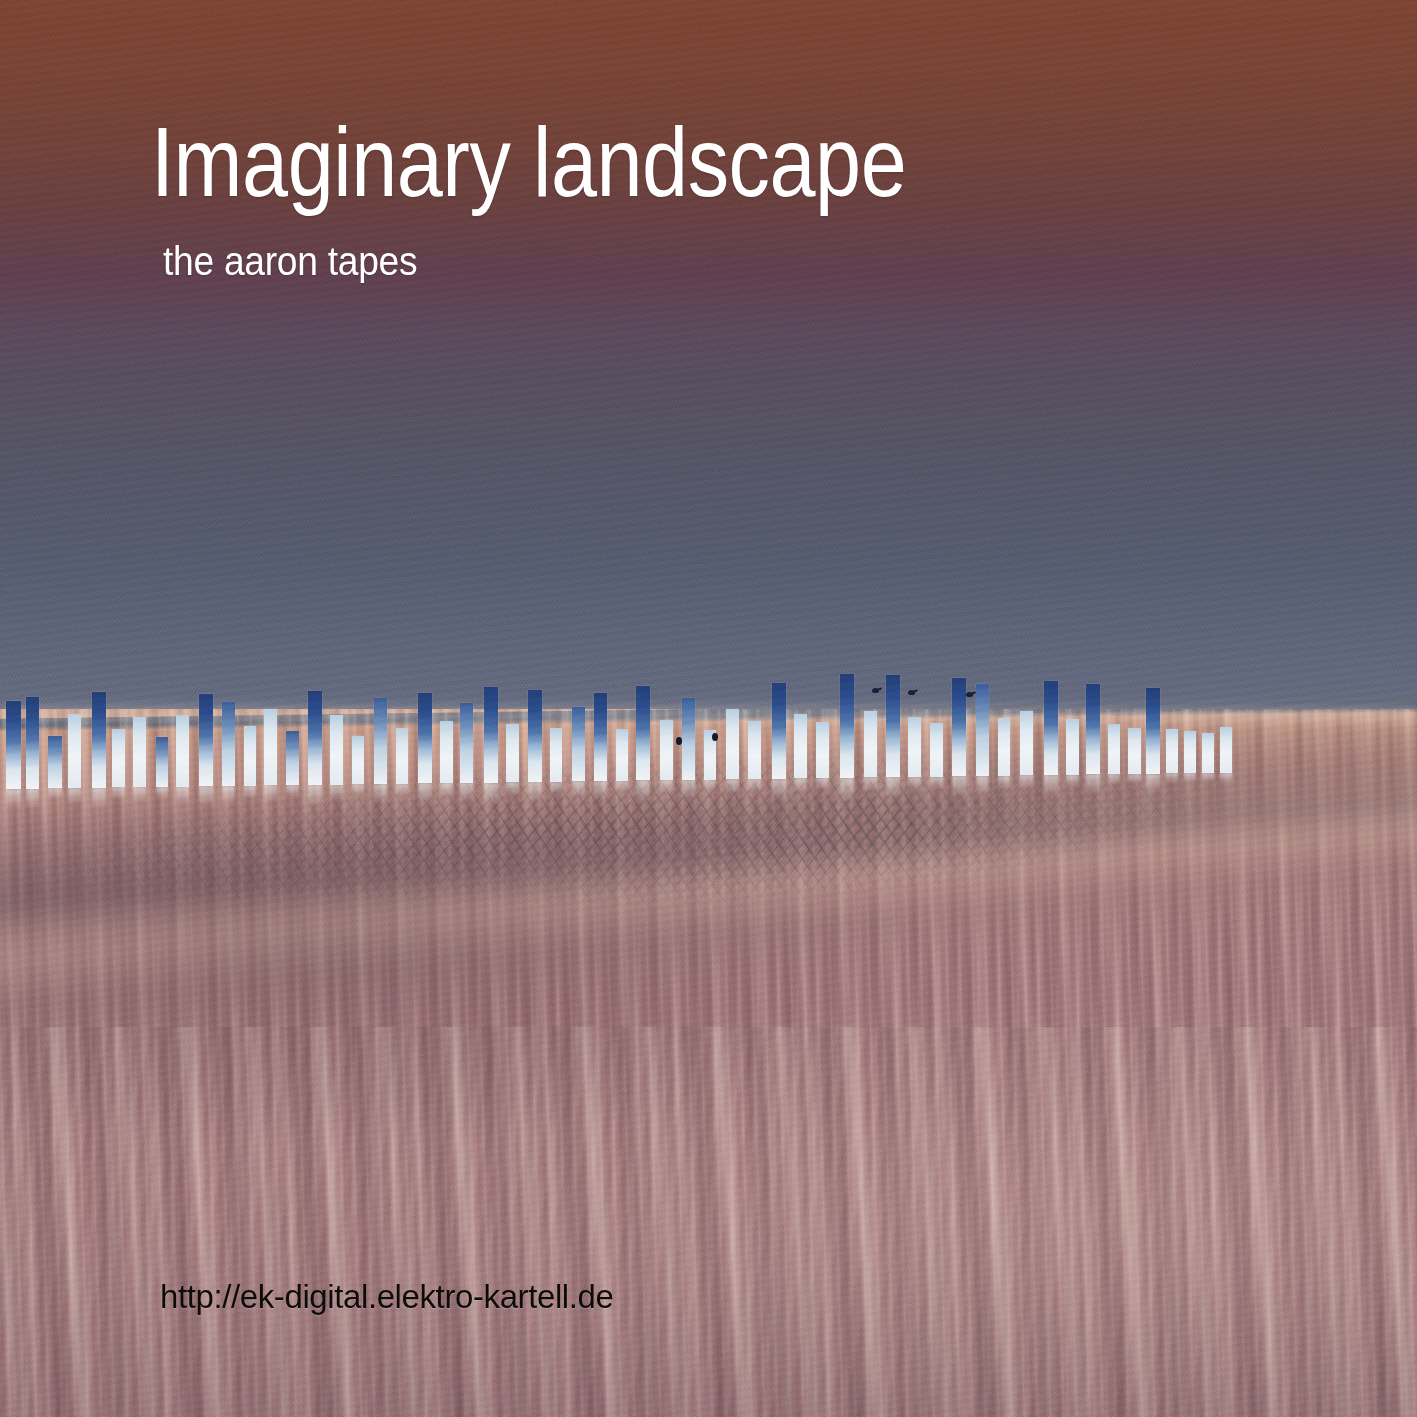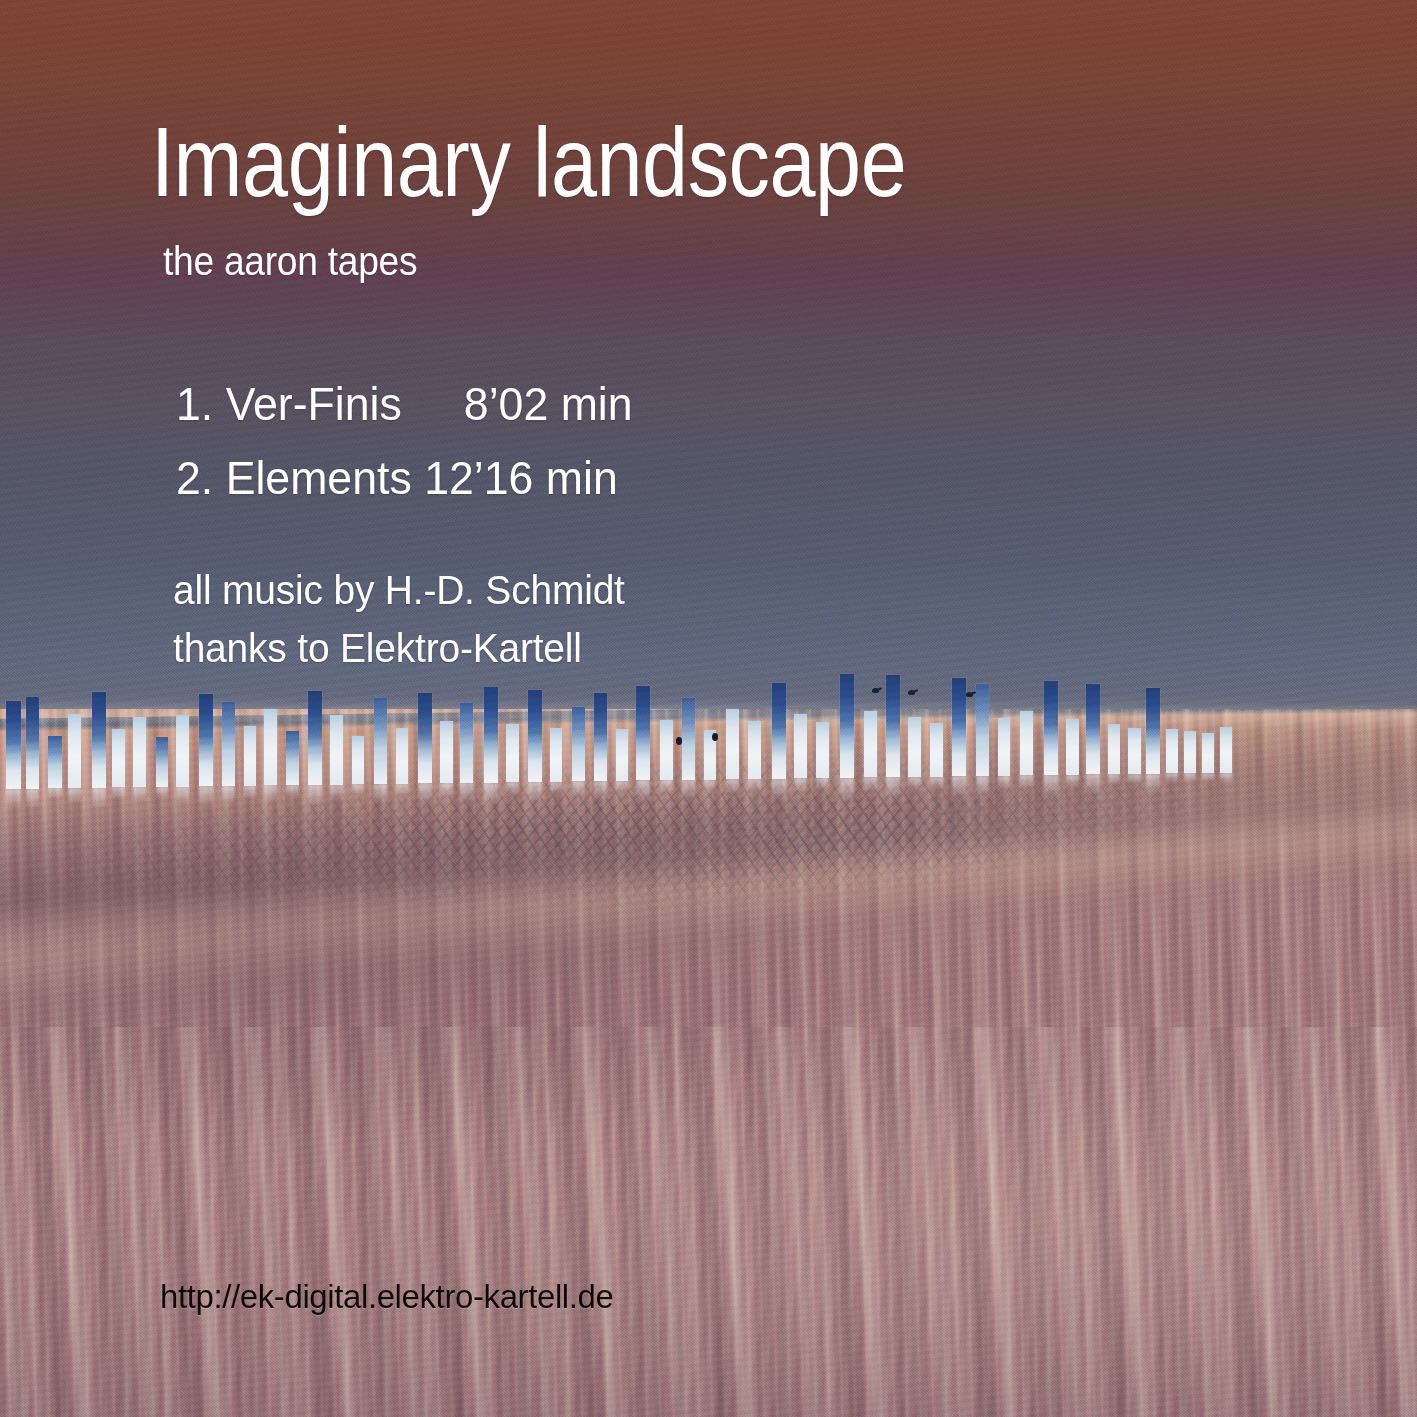--- a/index.html
+++ b/index.html
@@ -398,26 +398,18 @@
       <div class="bird" style="left: 908px; top: 690px;"></div>
       <div class="bird" style="left: 966px; top: 692px;"></div>
       <div class="speck" style="left: 676px; top: 737px;"></div>
       <div class="speck" style="left: 712px; top: 733px;"></div>
     </div>
 
   <div class="txt" id="album-title">Imaginary landscape</div>
 
   <div class="txt" id="album-subtitle">the aaron tapes</div>
 
-  <div id="tracklist">
-    <div class="track">1. Ver-Finis     8’02 min</div>
-    <div class="track">2. Elements 12’16 min</div>
-  </div>
-
-  <div id="credits">
-    <div class="credit-line">all music by H.-D. Schmidt</div>
-    <div class="credit-line">thanks to Elektro-Kartell</div>
-  </div>
+
 
   <div class="txt" id="website-url">http://ek-digital.elektro-kartell.de</div>
 
   <div class="grain"></div>
 </div>
 
 </body></html>

